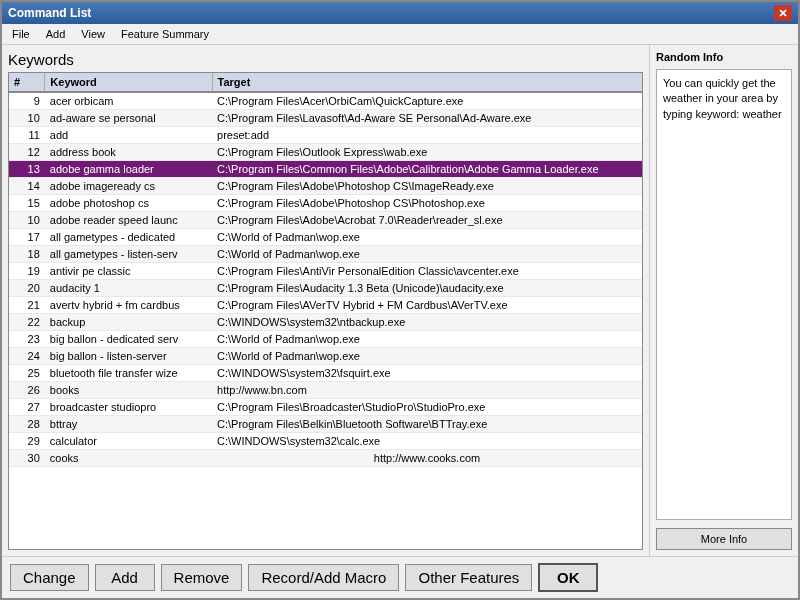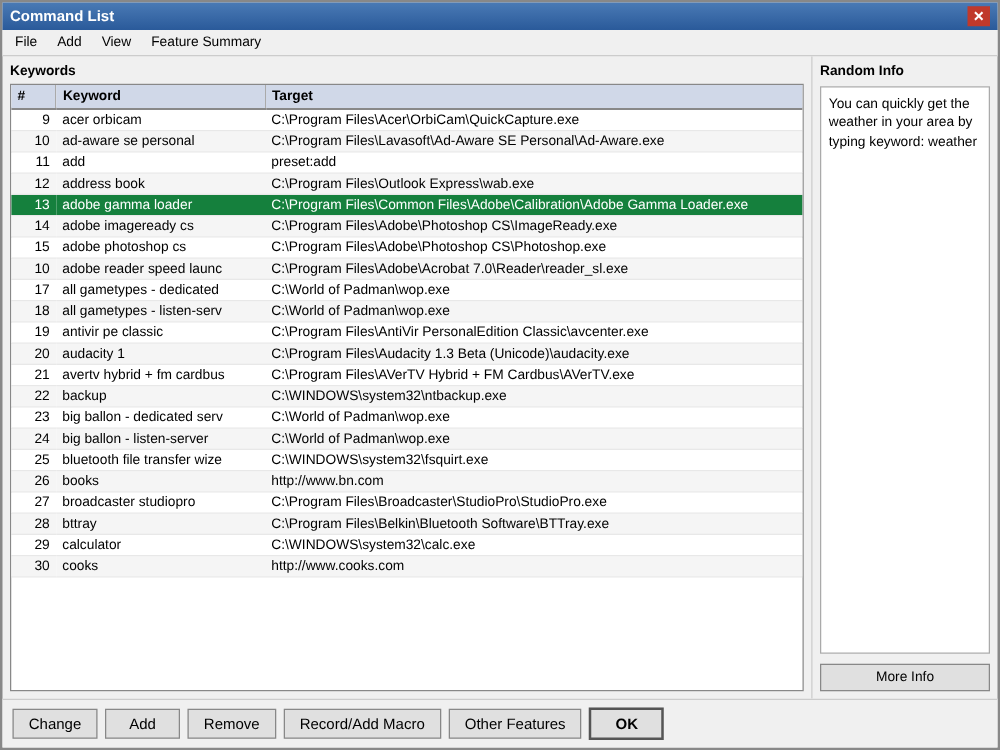--- a/index.html
+++ b/index.html
@@ -63,23 +63,23 @@
       overflow: hidden;
     }
     .left-panel {
       flex: 1;
       display: flex;
       flex-direction: column;
       padding: 6px;
       border-right: 1px solid #ccc;
     }
     .keywords-label {
-      font-weight: bold;
+      font-weight: normal;
       margin-bottom: 4px;
-      font-size: 11px;
+      font-size: 15px;
     }
     .search-row {
       display: flex;
       align-items: center;
       gap: 6px;
       margin-bottom: 6px;
     }
     .search-input {
       width: 170px;
       height: 22px;
@@ -124,21 +124,21 @@
       border-right: 1px solid #aaa;
       border-bottom: 2px solid #888;
       font-weight: bold;
     }
     thead th:last-child { border-right: none; }
     tbody tr {
       cursor: pointer;
     }
     tbody tr:nth-child(even) { background: #f5f5f5; }
     tbody tr:nth-child(odd) { background: white; }
-    tbody tr.selected { background: #15803d; color: white; }
+    tbody tr.selected { background: #701a75; color: white; }
     tbody td {
       padding: 2px 5px;
       border-bottom: 1px solid #e8e8e8;
       white-space: nowrap;
       overflow: hidden;
       text-overflow: ellipsis;
       max-width: 250px;
     }
     tbody td:first-child { width: 30px; text-align: right; }
     .right-panel {
@@ -176,21 +176,21 @@
       padding: 6px 8px;
       display: flex;
       gap: 6px;
       align-items: center;
     }
     .bottom-btn {
       padding: 4px 12px;
       background: #e0e0e0;
       border: 1px solid #888;
       cursor: pointer;
-      font-size: 12px;
+      font-size: 15px;
       min-width: 60px;
       text-align: center;
     }
     .bottom-btn.primary {
       background: #e0e0e0;
       font-weight: bold;
       border: 2px solid #555;
       padding-left: 12px;
     }
     .col-num { width: 28px; }
@@ -330,21 +330,21 @@
                 <td style="max-width: 340px; overflow: hidden; text-overflow: ellipsis; white-space: nowrap;">C:\Program Files\Belkin\Bluetooth Software\BTTray.exe</td>
               </tr>
               <tr>
                 <td>29</td>
                 <td>calculator</td>
                 <td style="max-width: 340px; overflow: hidden; text-overflow: ellipsis; white-space: nowrap;">C:\WINDOWS\system32\calc.exe</td>
               </tr>
               <tr>
                 <td>30</td>
                 <td>cooks</td>
-                <td style="max-width: 340px; overflow: hidden; text-overflow: ellipsis; white-space: nowrap;">http://www.cooks.com</td>
+                <td style="max-width: 340px; overflow: hidden; text-overflow: ellipsis; white-space: nowrap; text-align: center;">http://www.cooks.com</td>
               </tr>
             </tbody>
         </table>
       </div>
     </div>
 
     <div class="right-panel">
       <div class="random-info-label">Random Info</div>
       <div class="random-info-box">You can quickly get the weather in your area by typing keyword: weather</div>
       <button class="more-info-btn">More Info</button>

